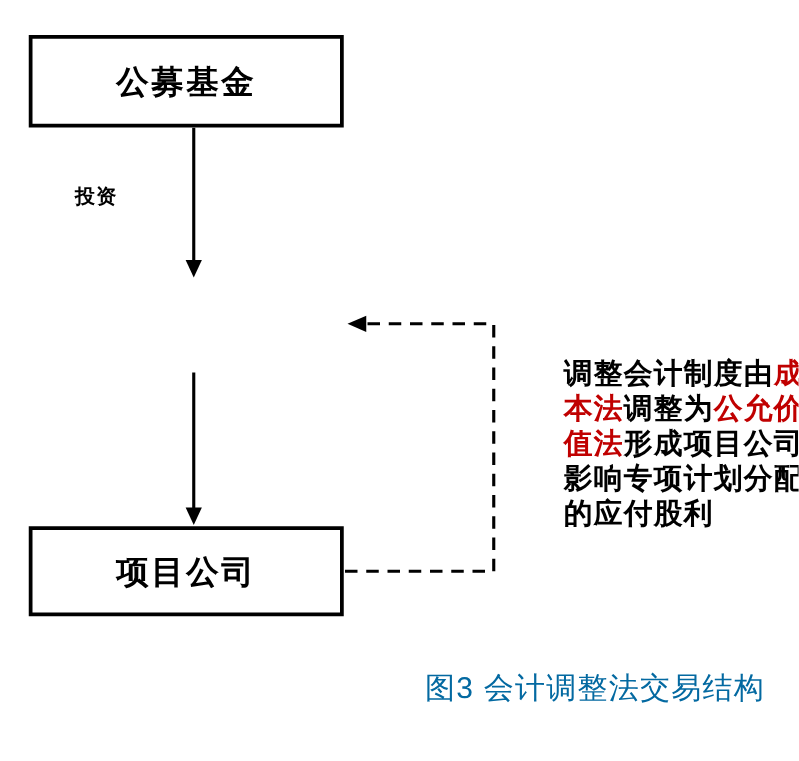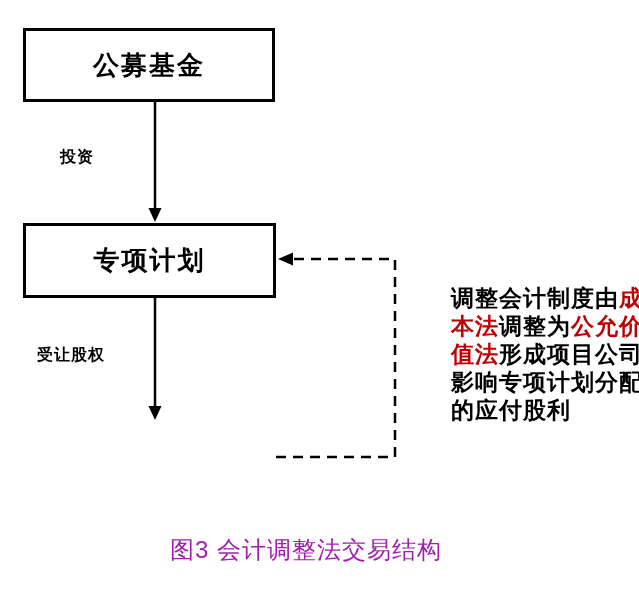--- a/index.html
+++ b/index.html
@@ -64,24 +64,24 @@
     word-break: break-all;
     margin-left: 36px;
   }
   .annotation .seg-red { color: #C00000; }
   .annotation .seg-black { color: #000000; }
   .caption {
     position: absolute;
     left: 0;
     top: 534px;
     width: 612px;
-    text-align: center;
+    text-align: right;
     font-size: 24px;
     font-weight: normal;
-    color: #a21caf;
+    color: #0369a1;
     letter-spacing: 1px;
     white-space: nowrap;
   }
 </style>
 </head>
 <body>
 
 <div class="canvas">
 
   <svg class="connectors" width="639" height="609" viewBox="0 0 639 609" aria-hidden="true">
@@ -93,28 +93,27 @@
     <polygon points="155,420 148.5,406 161.5,406" fill="#000000"></polygon>
 
     <path d="M 276 457 L 395 457 L 395 259 L 292 259" fill="none" stroke="#000000" stroke-width="2.5" stroke-dasharray="10 7"></path>
     <polygon points="278,259 293,252.5 293,265.5" fill="#000000"></polygon>
   </svg>
 
   <div class="node node-public-fund">
     <span>公募基金</span>
   </div>
 
-  <div class="node node-special-plan">
-    <span>专项计划</span>
+
+  <div class="node node-project-co">
+    <span>项目公司</span>
   </div>
-
 
   <div class="edge-label edge-label-invest">投资</div>
 
-  <div class="edge-label edge-label-equity">受让股权</div>
 
   <div class="annotation">
     <span class="seg-black">调整会计制度由</span><span class="seg-red">成本法</span><span class="seg-black">调整为</span><span class="seg-red">公允价值法</span><span class="seg-black">形成项目公司影响专项计划分配的应付股利</span>
   </div>
 
   <div class="caption">图3 会计调整法交易结构</div>
 
 </div>
 
 </body></html>

